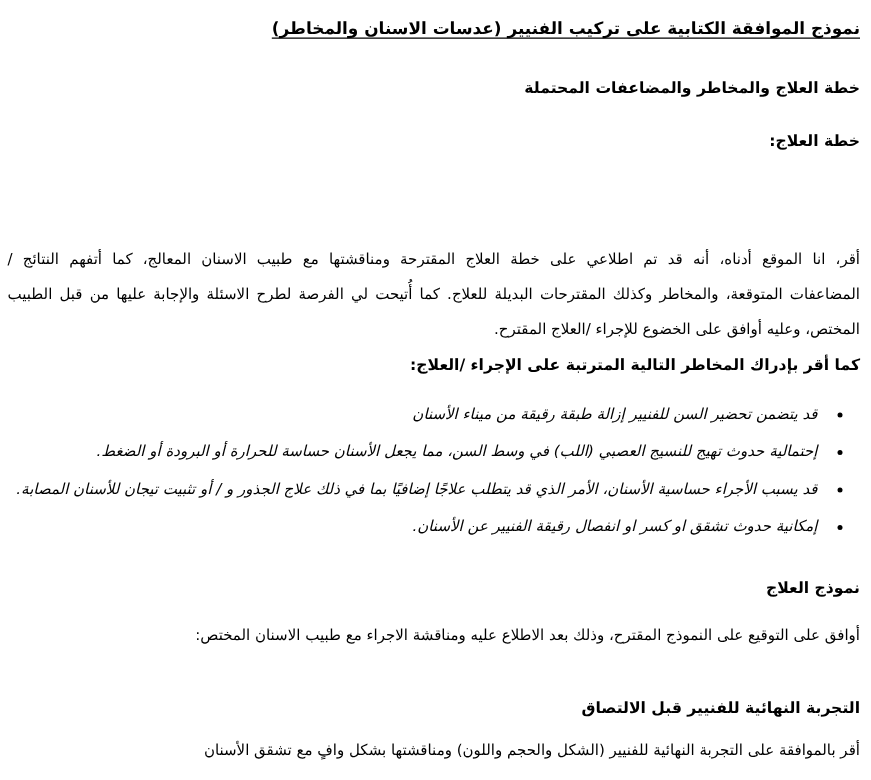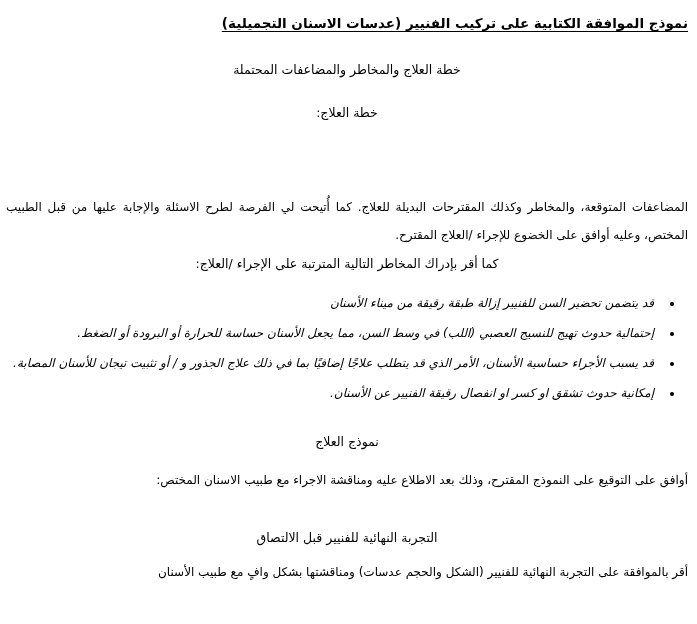--- a/index.html
+++ b/index.html
@@ -22,24 +22,23 @@
     padding: 14px 9px 0 6px;
   }
   .doc-title {
     font-weight: bold;
     font-size: 13.5px;
     line-height: 19px;
     text-decoration: underline;
     text-underline-offset: 3px;
   }
   .h {
-    font-weight: normal;
+    font-weight: bold;
     font-size: 12.5px;
     line-height: 15px;
-    text-align: center;
   }
   .plan-header   { margin-top: 29px; }
   .plan-sub      { margin-top: 28px; }
   .consent       { margin-top: 73px; font-size: 12px; }
   .consent .line {
     line-height: 28px;
     text-align: justify;
   }
   .consent .line.stretch { text-align-last: justify; }
   .risks-h { margin-top: 7px; }
@@ -57,41 +56,42 @@
   .model-h  { margin-top: 26px; }
   .model-t  { margin-top: 23px; font-size: 12px; line-height: 16px; }
   .tryin-h  { margin-top: 42px; }
   .tryin-t  { margin-top: 19px; font-size: 12px; line-height: 16px; }
 </style>
 </head>
 <body>
 
 <div class="page">
 
-  <div class="doc-title">نموذج الموافقة الكتابية على تركيب الفنيير (عدسات الاسنان التجميلية)</div>
+  <div class="doc-title">نموذج الموافقة الكتابية على تركيب الفنيير (عدسات الاسنان والمخاطر)</div>
 
   <div class="h plan-header">خطة العلاج والمخاطر والمضاعفات المحتملة</div>
 
   <div class="h plan-sub">خطة العلاج:</div>
 
   <div class="consent">
+    <div class="line stretch">أقر، انا الموقع أدناه، أنه قد تم اطلاعي على خطة العلاج المقترحة ومناقشتها مع طبيب الاسنان المعالج، كما أتفهم النتائج /</div>
     <div class="line stretch">المضاعفات المتوقعة، والمخاطر وكذلك المقترحات البديلة للعلاج. كما أُتيحت لي الفرصة لطرح الاسئلة والإجابة عليها من قبل الطبيب</div>
     <div class="line">المختص، وعليه أوافق على الخضوع للإجراء /العلاج المقترح.</div>
   </div>
 
   <div class="h risks-h">كما أقر بإدراك المخاطر التالية المترتبة على الإجراء /العلاج:</div>
 
   <ul class="risks">
     <li>قد يتضمن تحضير السن للفنيير إزالة طبقة رقيقة من ميناء الأسنان</li>
     <li>إحتمالية حدوث تهيج للنسيج العصبي (اللب) في وسط السن، مما يجعل الأسنان حساسة للحرارة أو البرودة أو الضغط.</li>
     <li>قد يسبب الأجراء حساسية الأسنان، الأمر الذي قد يتطلب علاجًا إضافيًا بما في ذلك علاج الجذور و / أو تثبيت تيجان للأسنان المصابة.</li>
     <li>إمكانية حدوث تشقق او كسر او انفصال رقيقة الفنيير عن الأسنان.</li>
   </ul>
 
   <div class="h model-h">نموذج العلاج</div>
 
   <div class="model-t">أوافق على التوقيع على النموذج المقترح، وذلك بعد الاطلاع عليه ومناقشة الاجراء مع طبيب الاسنان المختص:</div>
 
   <div class="h tryin-h">التجربة النهائية للفنيير قبل الالتصاق</div>
 
-  <div class="tryin-t">أقر بالموافقة على التجربة النهائية للفنيير (الشكل والحجم عدسات) ومناقشتها بشكل وافٍ مع طبيب الأسنان</div>
+  <div class="tryin-t">أقر بالموافقة على التجربة النهائية للفنيير (الشكل والحجم واللون) ومناقشتها بشكل وافٍ مع تشقق الأسنان</div>
 
 </div>
 
 </body></html>

